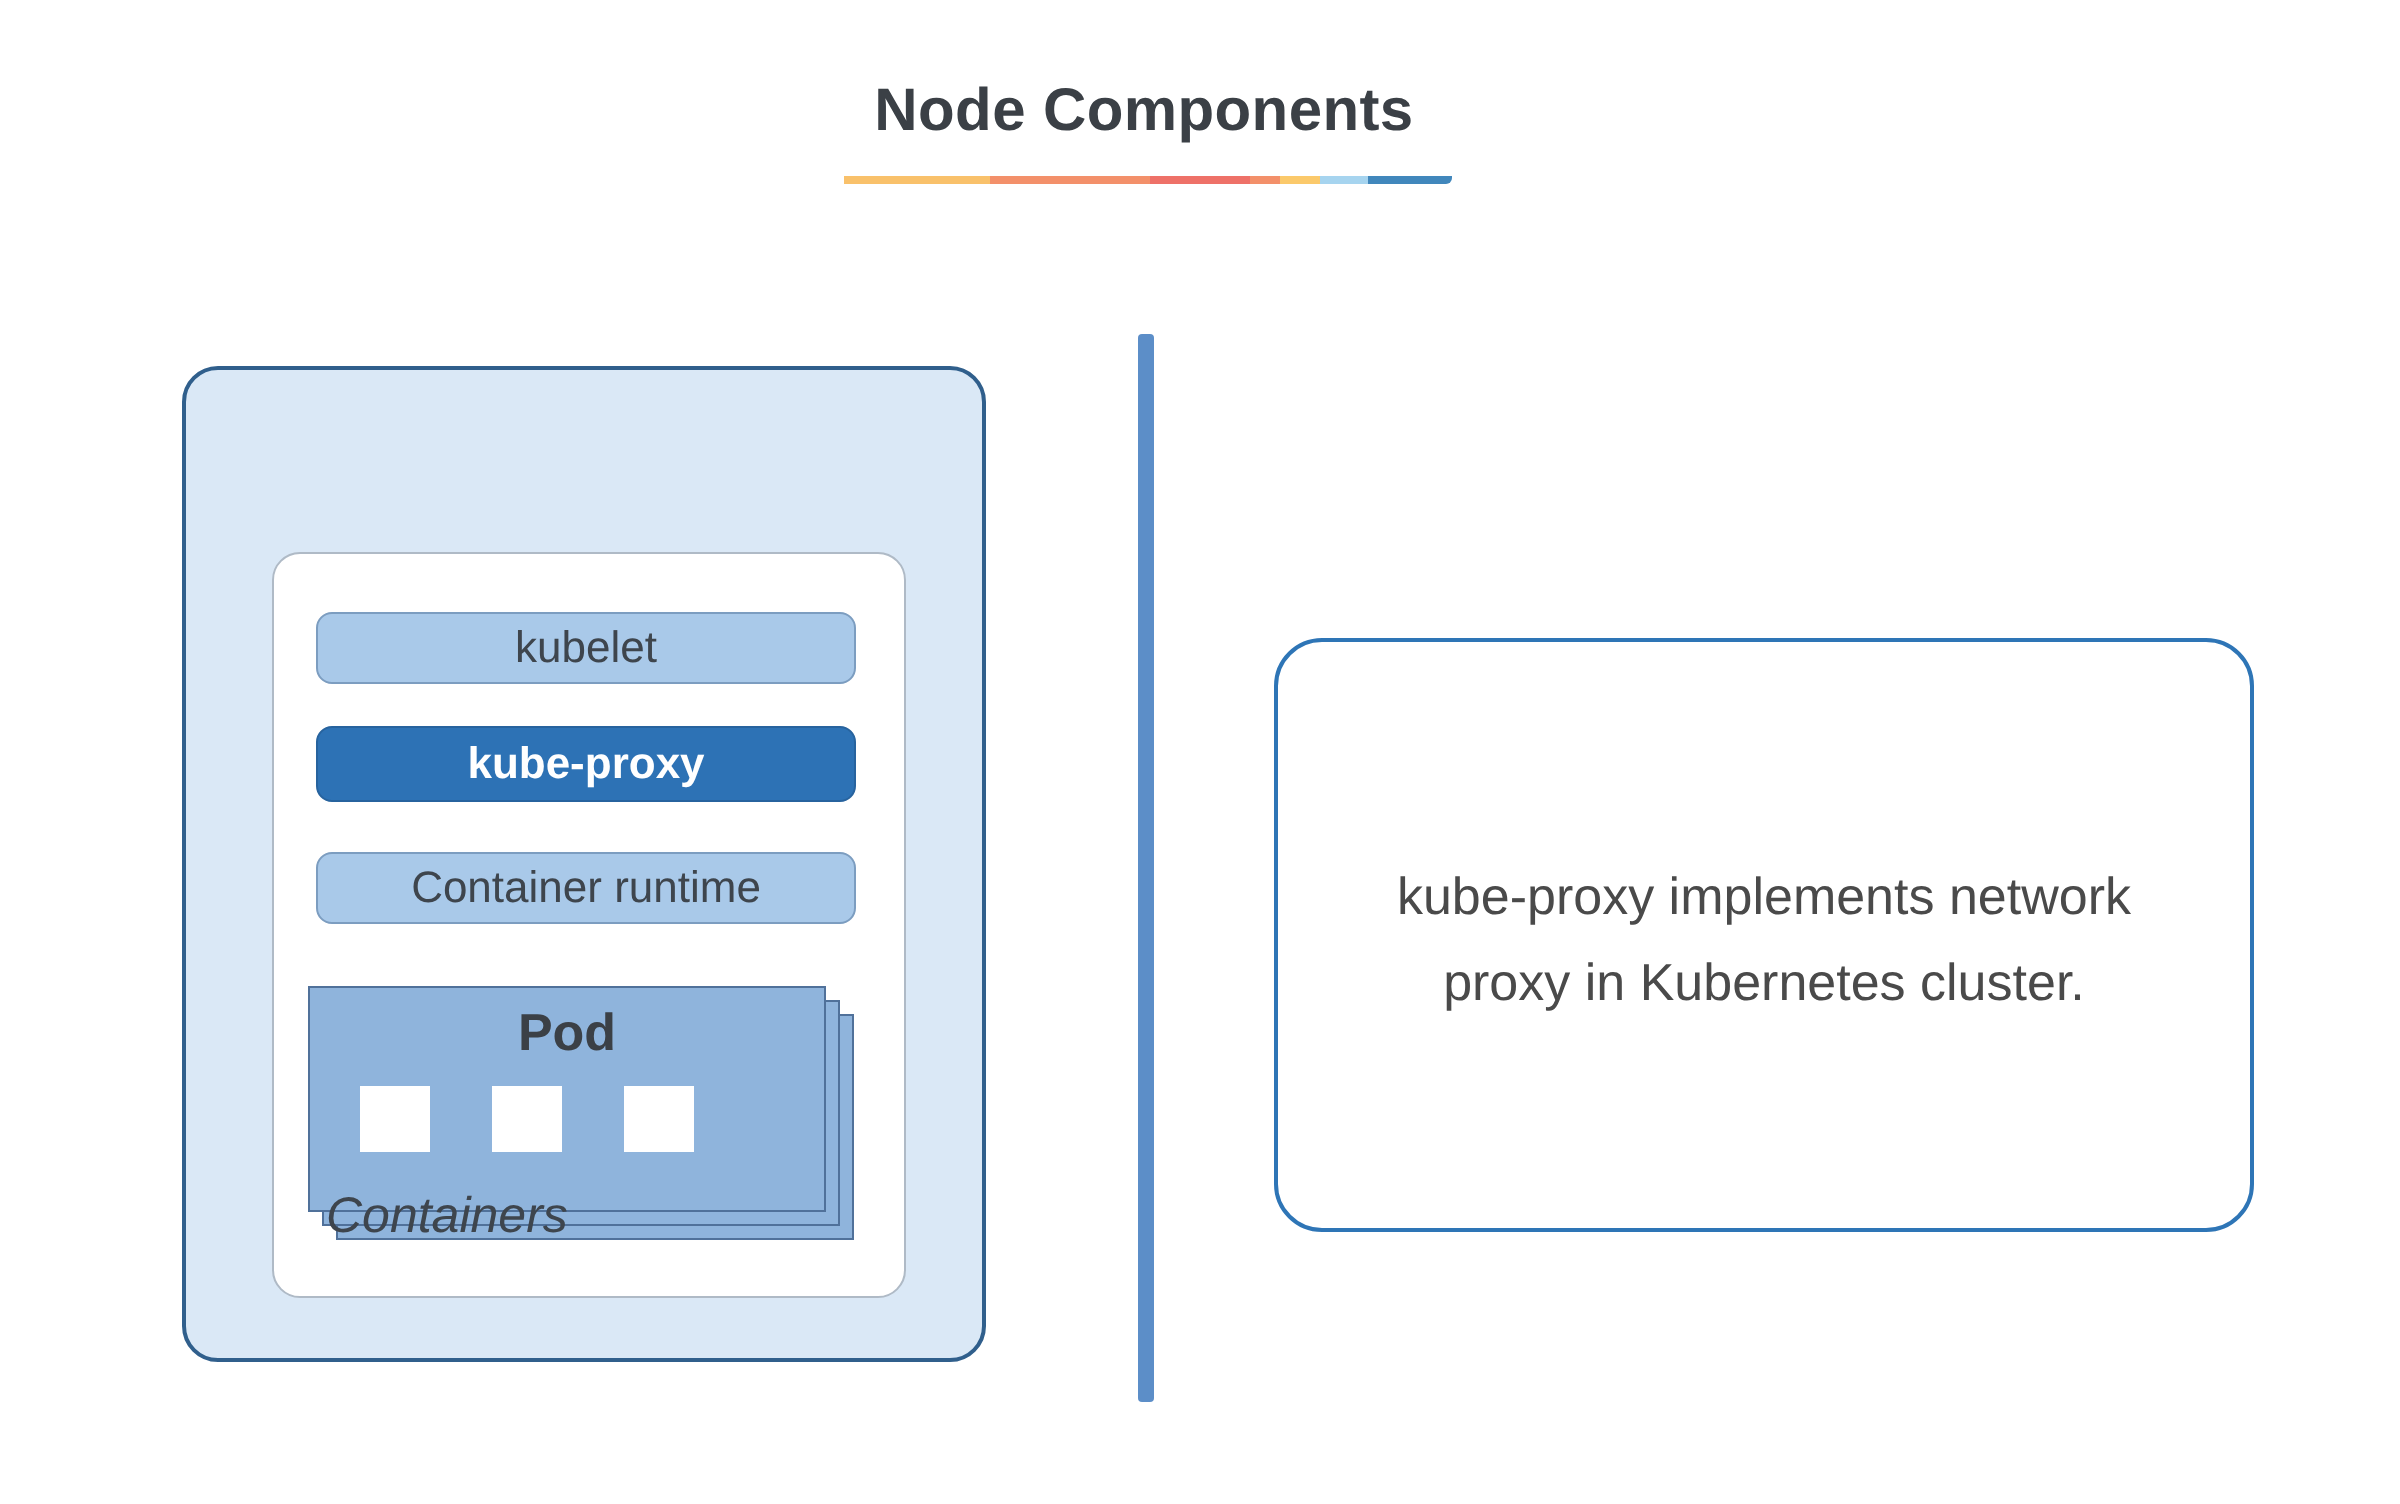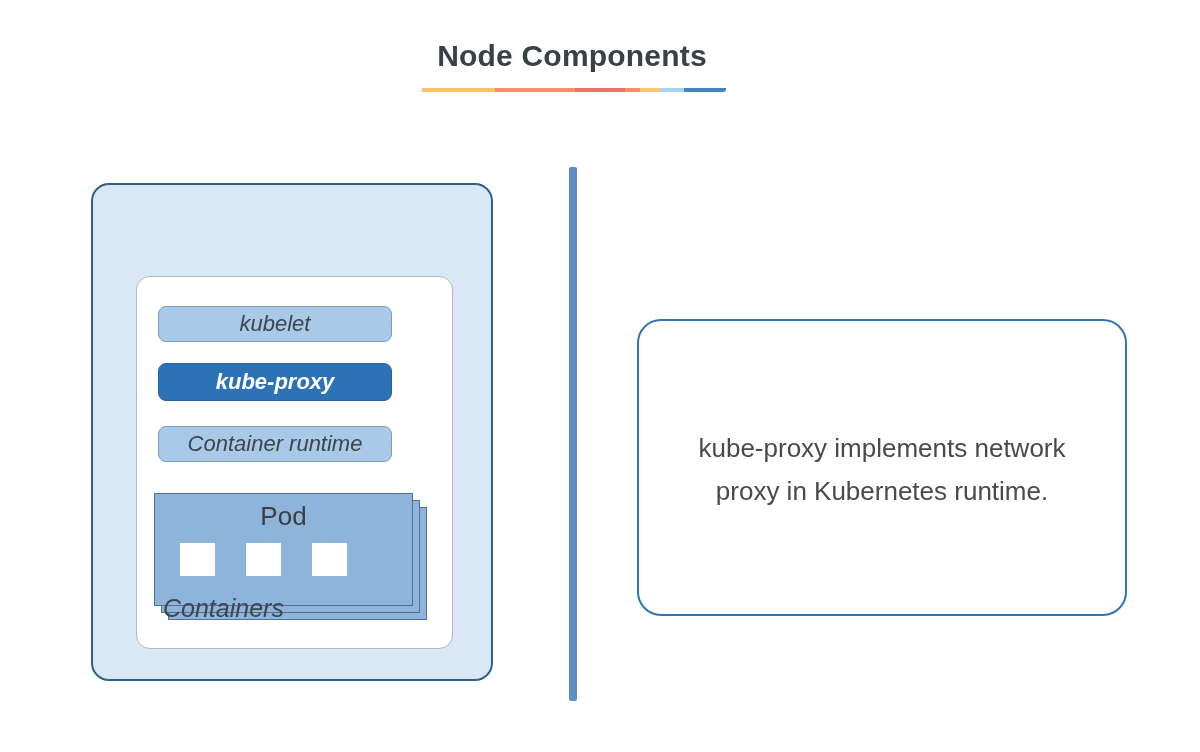--- a/index.html
+++ b/index.html
@@ -67,29 +67,28 @@
     top: 91px;
     width: 317px;
     height: 373px;
     background: #ffffff;
     border: 1px solid #afbac6;
     border-radius: 14px;
   }
   .pill {
     position: absolute;
     left: 21px;
-    width: 234px;
+    width: 270px;
     height: 36px;
     border-radius: 8px;
     display: flex;
     align-items: center;
     justify-content: center;
     font-size: 22px;
     color: #3e454d;
-    font-style: italic;
   }
   .pill.light {
     background: #a9c9e9;
     border: 1.5px solid #7c9dc0;
   }
   .pill.primary {
     background: #2d72b5;
     border: 1px solid #27639e;
     color: #ffffff;
     font-weight: 700;
@@ -113,21 +112,21 @@
     height: 113px;
     background: #8fb4dc;
     border: 1.5px solid #50719a;
   }
   .pod-layer.back  { left: 14px; top: 14px; }
   .pod-layer.mid   { left: 7px;  top: 7px; }
   .pod-card        { left: 0;    top: 0; padding-top: 4px; }
   .pod-title {
     text-align: center;
     font-size: 26px;
-    font-weight: 400;
+    font-weight: 700;
     line-height: 28px;
     color: #3b4046;
   }
   .squares-row {
     margin-top: 5px;
     padding-left: 21px;
     display: flex;
     gap: 31px;
   }
   .container-square {
@@ -217,16 +216,16 @@
           <div class="containers-label">Containers</div>
         </div>
       </div>
     </div>
   </section>
 
   <div class="divider"></div>
 
   <section class="detail-card">
     <p class="detail-text">kube-proxy implements network
-proxy in Kubernetes runtime.</p>
+proxy in Kubernetes cluster.</p>
   </section>
 
 </div>
 
 </body></html>

